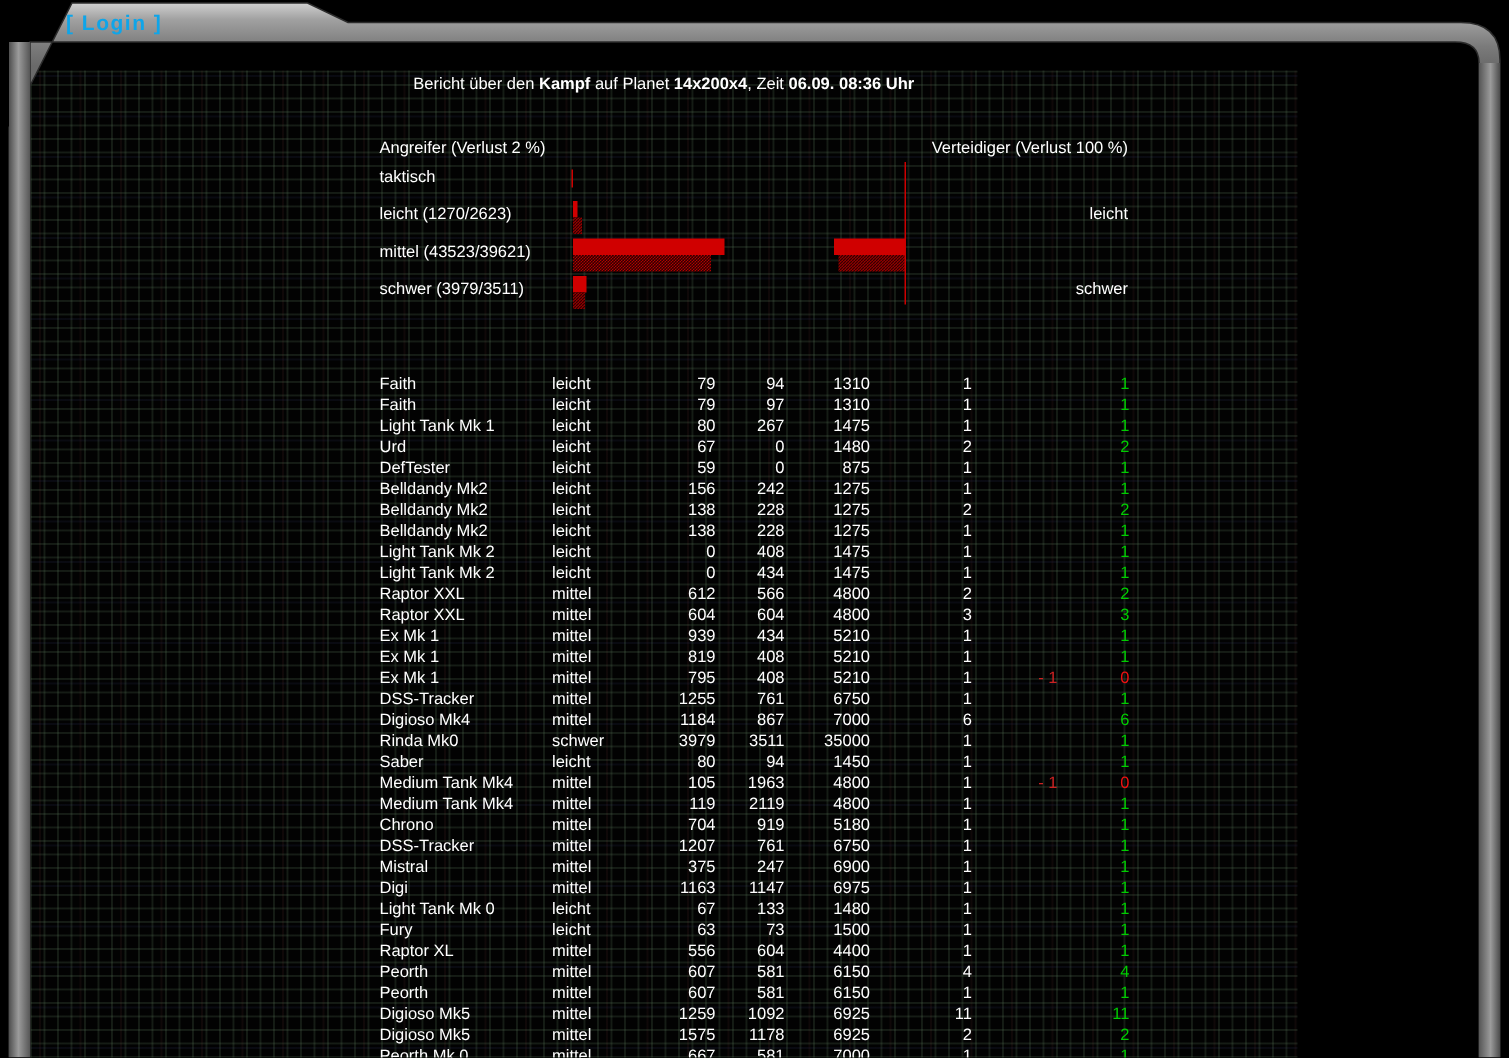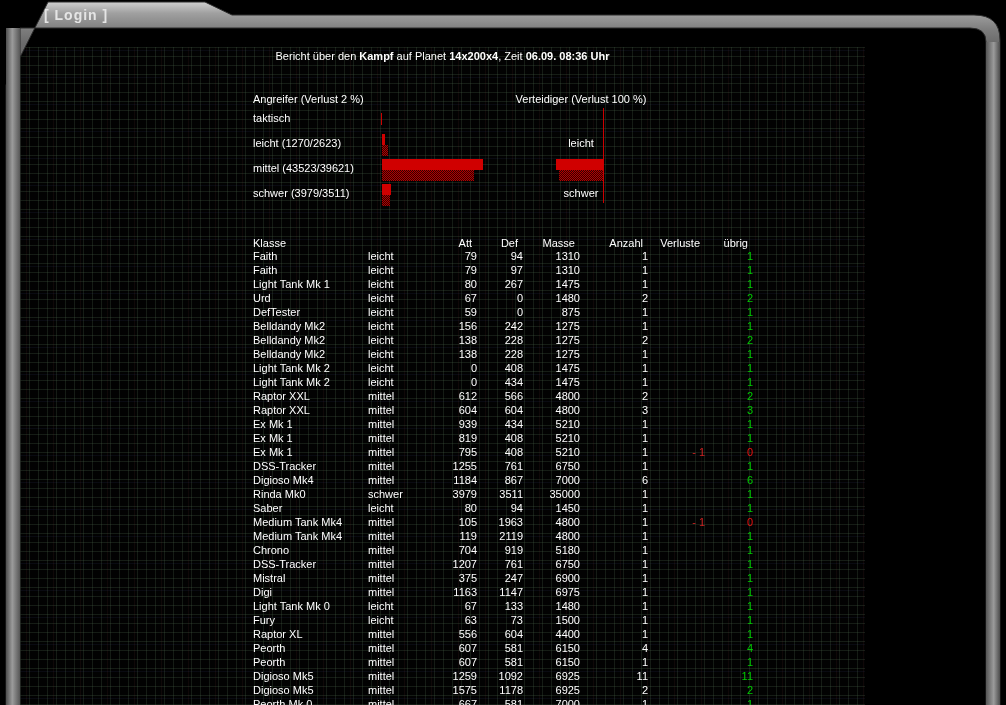--- a/index.html
+++ b/index.html
@@ -12,25 +12,25 @@
       linear-gradient(rgba(90,120,90,.22) 1px, transparent 1px),
       linear-gradient(90deg, rgba(90,120,90,.22) 1px, transparent 1px),
       linear-gradient(rgba(70,80,150,.10) 1px, transparent 1px),
       linear-gradient(90deg, rgba(150,70,70,.09) 1px, transparent 1px);
     background-size:9px 9px,9px 9px,27px 27px,27px 27px;
     background-position:0 0,0 0,3px 3px,6px 6px;margin-top:20px;}
   #frame{position:absolute;left:0;top:0;width:1006px;height:705px;pointer-events:none;z-index:5;}
   .t{position:absolute;color:#fff;font-size:11px;line-height:13px;white-space:nowrap;}
   b{font-weight:bold;}
   #page-title{left:0;right:0;top:3px;text-align:center;}
-  #login{position:absolute;left:44px;top:7px;z-index:6;color:#e5e5e5;font-size:14px;
+  #login{position:absolute;left:44px;top:7px;z-index:6;color:#0ea5e9;font-size:14px;
          font-weight:bold;letter-spacing:1px;cursor:pointer;}
   
   .sum-left{left:233px;}
-  .sum-right{left:411px;width:300px;text-align:center;}
+  .sum-right{left:432px;width:300px;text-align:right;}
   
   .bar-solid{position:absolute;height:11px;background:#d00000;}
   .bar-dither{position:absolute;height:11px;background-color:#320000;
     background-image:
       linear-gradient(45deg,#b20000 25%,transparent 25%,transparent 75%,#b20000 75%,#b20000),
       linear-gradient(45deg,#b20000 25%,transparent 25%,transparent 75%,#b20000 75%,#b20000);
     background-size:2px 2px;background-position:0 0,1px 1px;}
   .bar-line{position:absolute;width:1px;background:#cc0000;}
   #def-axis{position:absolute;left:583px;top:61px;width:1px;height:95px;background:#cc0000;}
   
@@ -96,32 +96,20 @@
       <div class="bar-solid" style="left: 362px; top: 112px; width: 101px; height: 11px;"></div>
       <div class="bar-dither" style="left: 362px; top: 123px; width: 92px; height: 11px;"></div>
       <div class="bar-solid" style="left: 362px; top: 137px; width: 9px; height: 11px;"></div>
       <div class="bar-dither" style="left: 362px; top: 148px; width: 8px; height: 11px;"></div>
       <div class="bar-solid" style="left: 536px; top: 112px; width: 48px; height: 11px;"></div>
       <div class="bar-dither" style="left: 539px; top: 123px; width: 45px; height: 11px;"></div>
     </div>
   <div id="def-axis"></div>
 
 
-  <div id="fleet-table">
-    <div id="fleet-header">
-      <div>Klasse</div>
-      <div></div>
-      <div class="num">Att</div>
-      <div class="num">Def</div>
-      <div class="num">Masse</div>
-      <div class="num">Anzahl</div>
-      <div class="num">Verluste</div>
-      <div class="num">übrig</div>
-    </div>
-  </div>
 
   <div id="fleet-rows">
       <div class="frow">
         <div class="">Faith</div>
         <div class="">leicht</div>
         <div class="num">79</div>
         <div class="num">94</div>
         <div class="num">1310</div>
         <div class="num">1</div>
         <div class="num c-loss"></div>

